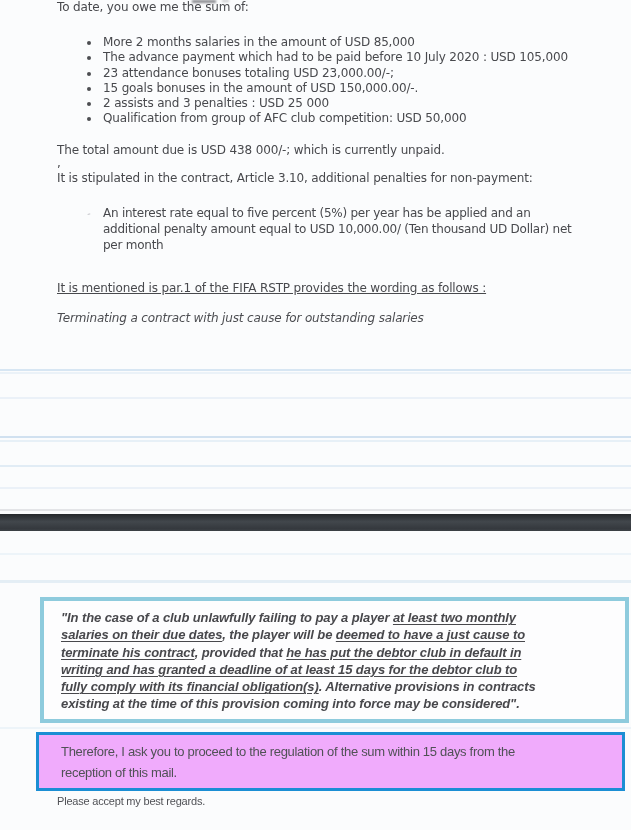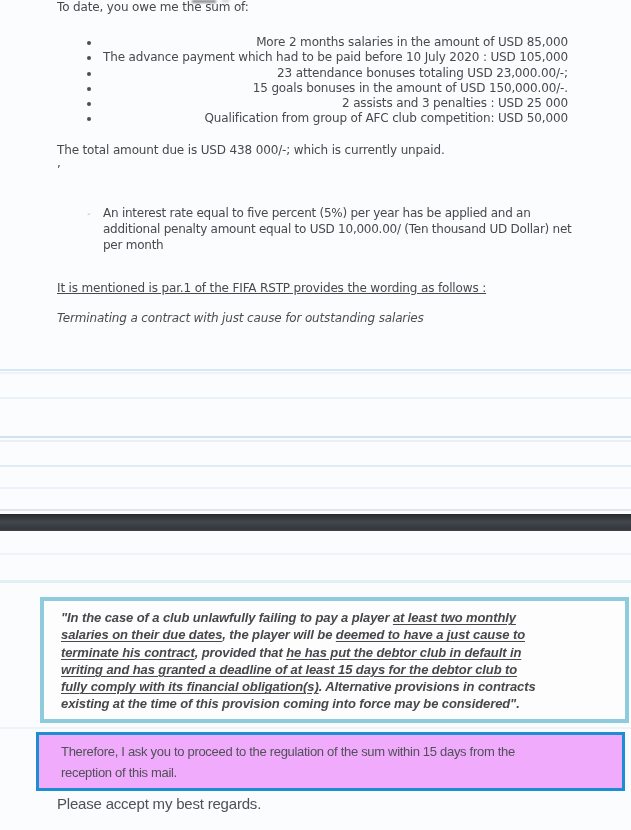--- a/index.html
+++ b/index.html
@@ -8,21 +8,21 @@
     width:631px;height:830px;
     margin:0 auto;
     background:#fbfcfd;
     overflow:hidden;
     font-family:"DejaVu Sans",sans-serif;
     color:#48494d;
   }
   
   .bodytext{position:absolute;font-size:12px;letter-spacing:-0.15px;line-height:15px;white-space:nowrap;}
   .intro{top:0;left:57px;}
-  .owed-list{position:absolute;top:35px;left:86px;margin:0;padding:0;list-style:none;text-align:right;}
+  .owed-list{position:absolute;top:35px;left:86px;margin:0;padding:0;list-style:none;}
   .owed-list li{position:relative;padding-left:17px;line-height:15.3px;font-size:12px;letter-spacing:-0.15px;white-space:nowrap;}
   .owed-list li::before{content:"";position:absolute;left:1px;top:6px;width:4px;height:4px;border-radius:50%;background:#4c4d51;}
   .total-line{top:143px;left:57px;}
   .comma-line{top:156px;left:57px;}
   .stipulation-line{top:171px;left:57px;}
   .penalty{position:absolute;top:206px;left:103px;}
   .penalty .bound-line{font-size:12px;letter-spacing:-0.25px;line-height:15.8px;white-space:nowrap;}
   .penalty-mark{position:absolute;top:208px;left:87px;font-size:10px;color:#b9bac0;transform:rotate(-12deg);}
   .fifa-line{top:281px;left:57px;text-decoration:underline;}
   .italic-line{top:311px;left:57px;font-style:italic;color:#4c4d51;}
@@ -56,21 +56,21 @@
     padding:6px 0 0 22px;box-sizing:content-box;
   }
   .request-box .bound-line{
     font-family:"Liberation Sans",sans-serif;
     font-size:13px;line-height:21px;color:#505156;letter-spacing:-0.3px;white-space:nowrap;
   }
 
   .closing{
     position:absolute;left:57px;top:795px;
     font-family:"Liberation Sans",sans-serif;
-    font-size:15px;color:#505156;letter-spacing:-0.2px;white-space:nowrap;
+    font-size:11px;color:#505156;letter-spacing:-0.2px;white-space:nowrap;
   }
 </style>
 </head>
 <body>
 
 <div class="page">
 
   <div class="smudge" style="left:192px;top:0;width:24px;height:3px;opacity:.75;"></div>
   <div class="smudge" style="left:222px;top:0;width:7px;height:2px;opacity:.35;"></div>
 
@@ -80,20 +80,21 @@
     <li>More 2 months salaries in the amount of USD 85,000</li>
     <li>The advance payment which had to be paid before 10 July 2020 : USD 105,000</li>
     <li>23 attendance bonuses totaling USD 23,000.00/-;</li>
     <li>15 goals bonuses in the amount of USD 150,000.00/-.</li>
     <li>2 assists and 3 penalties : USD 25 000</li>
     <li>Qualification from group of AFC club competition: USD 50,000</li>
   </ul>
 
   <div class="bodytext total-line">The total amount due is USD 438 000/-; which is currently unpaid.</div>
   <div class="bodytext comma-line">,</div>
+  <div class="bodytext stipulation-line">It is stipulated in the contract, Article 3.10, additional penalties for non-payment:</div>
 
   <div class="penalty-mark">-</div>
   <div class="penalty">
       <div class="bound-line">An interest rate equal to five percent (5%) per year has be applied and an</div>
       <div class="bound-line">additional penalty amount equal to USD 10,000.00/ (Ten thousand UD Dollar) net</div>
       <div class="bound-line">per month</div>
     </div>
 
   <div class="bodytext fifa-line">It is mentioned is par.1 of the FIFA RSTP provides the wording as follows :</div>
   <div class="bodytext italic-line">Terminating a contract with just cause for outstanding salaries</div>

